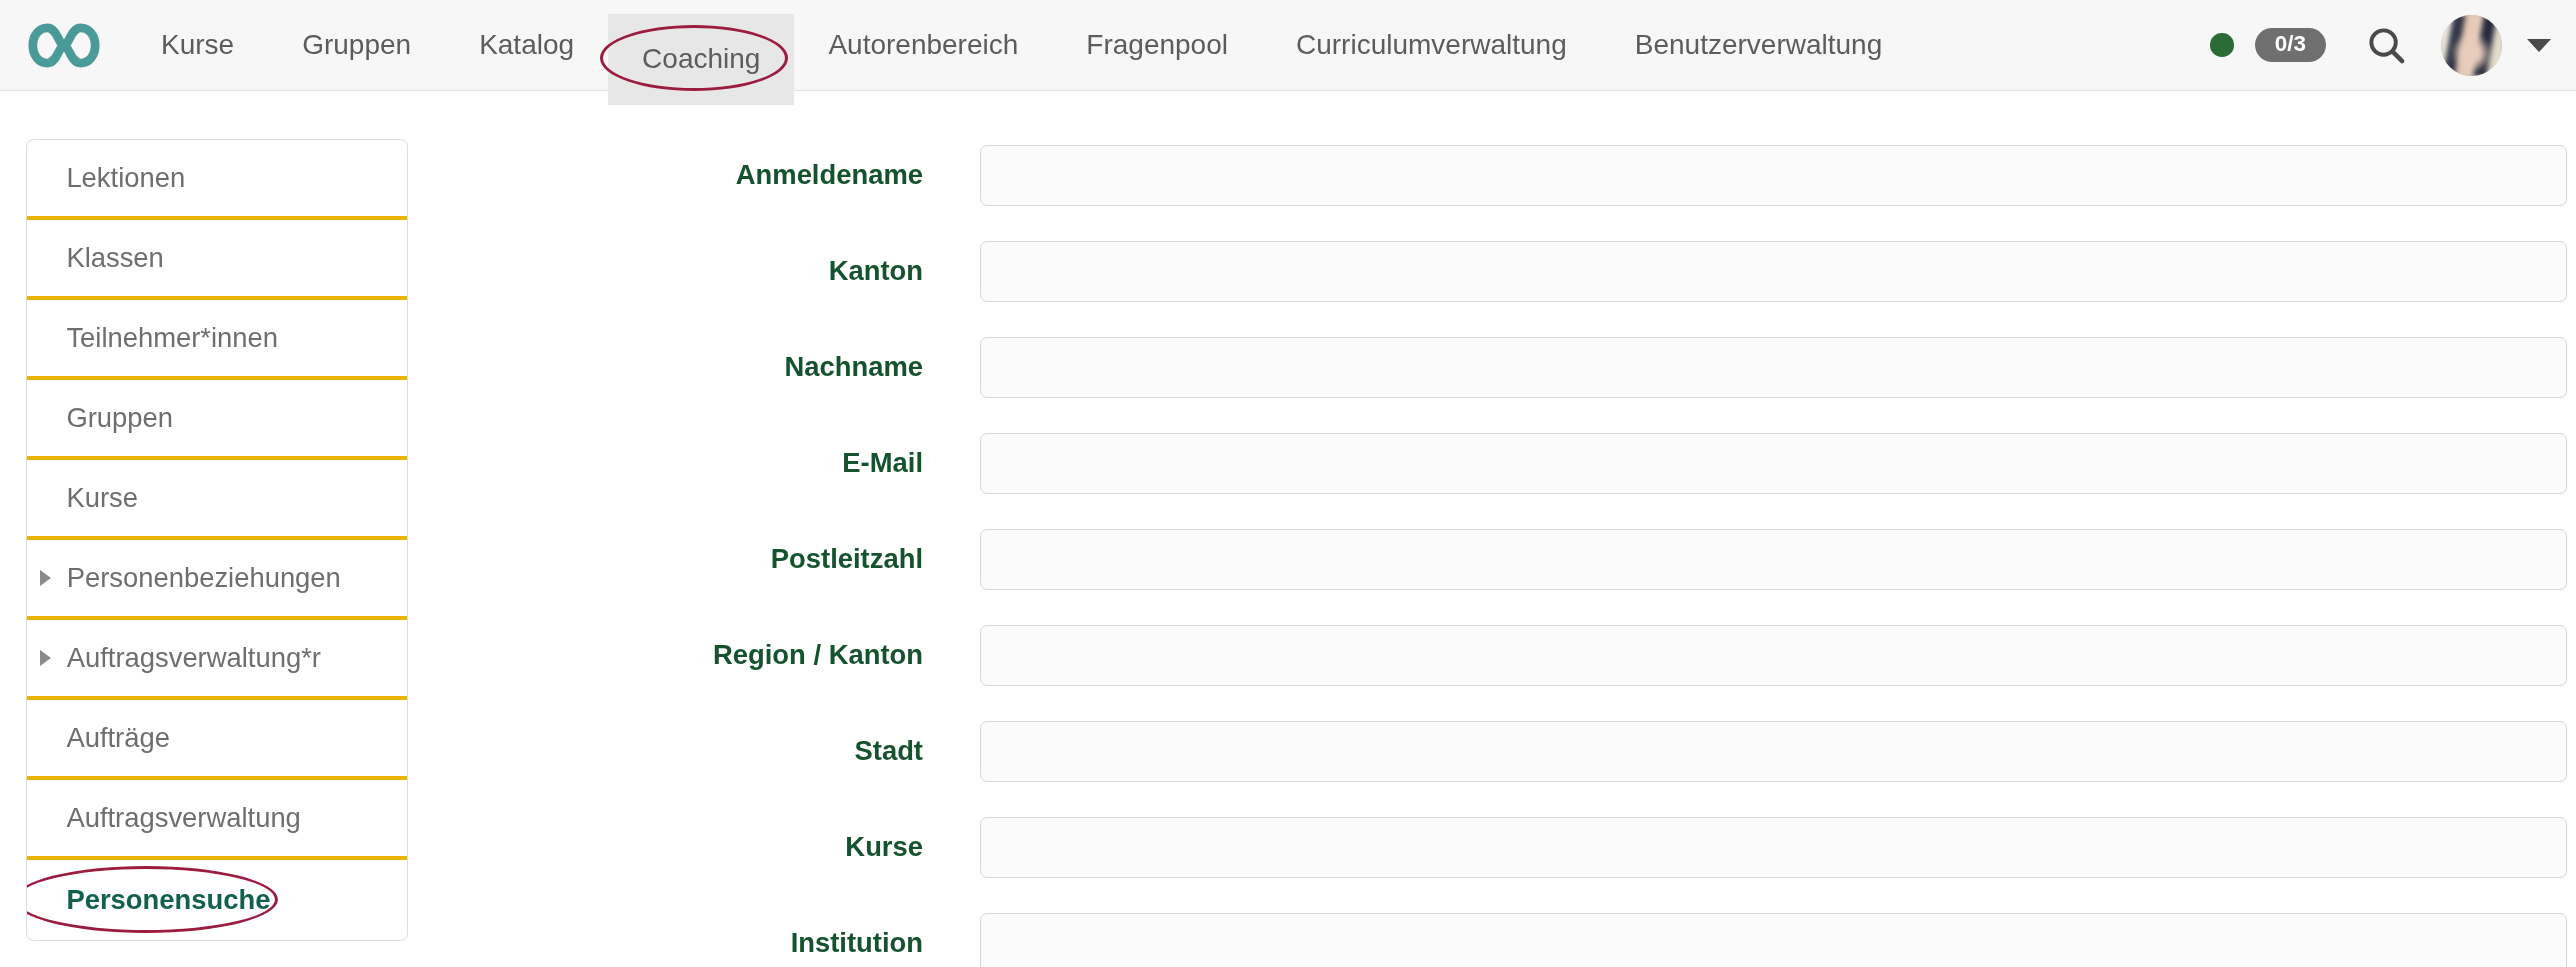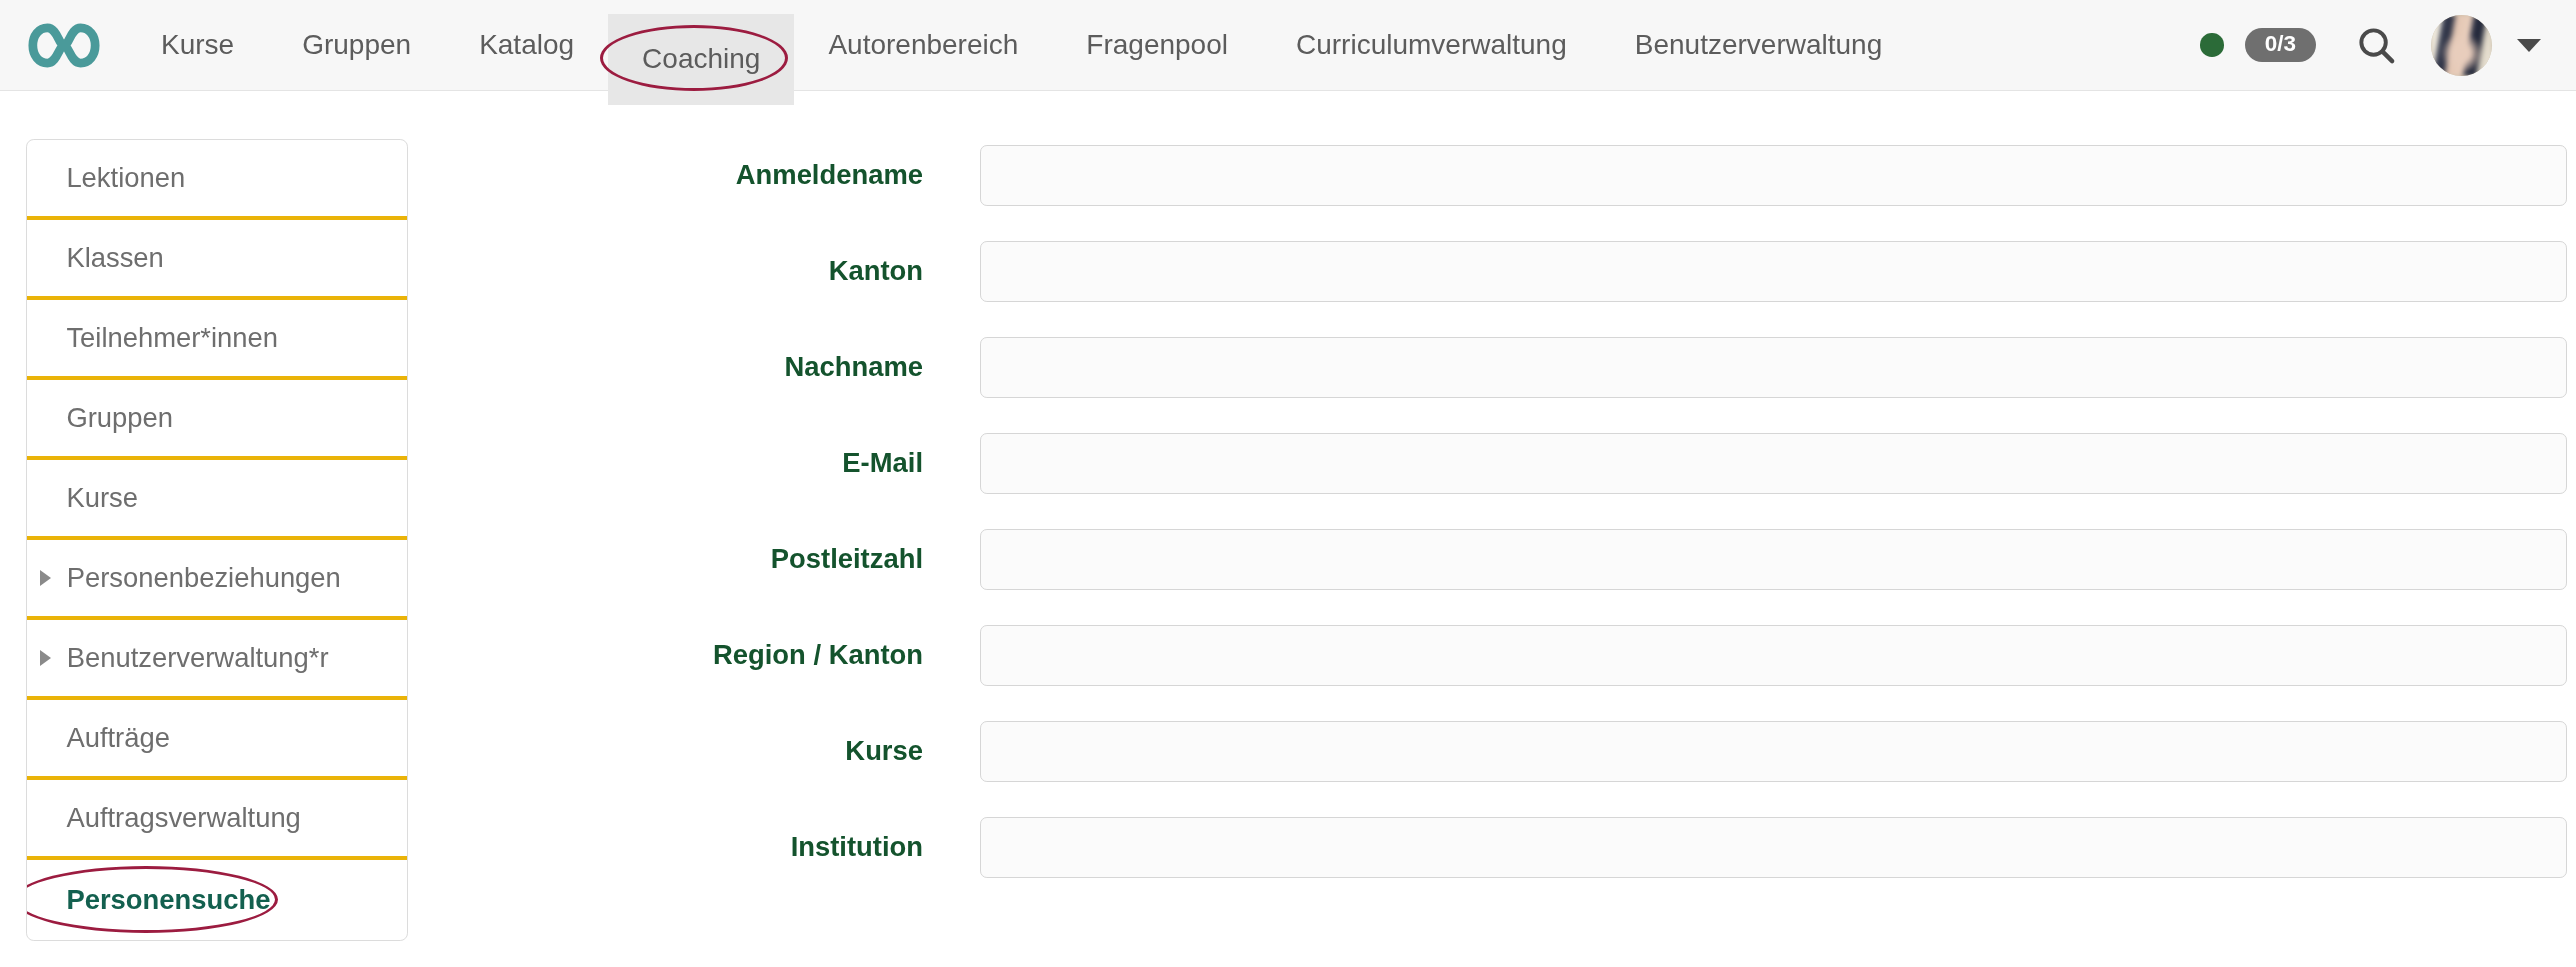--- a/index.html
+++ b/index.html
@@ -48,21 +48,21 @@
     left: -7.8px; top: 11.8px;
     width: 188px; height: 66px;
     border: 3.9px solid #9c1c40;
     border-radius: 50%;
     pointer-events: none;
   }
 
   #header-right {
     display: flex; align-items: center;
     flex: 0 0 auto;
-    padding-right: 35px;
+    padding-right: 25px;
     gap: 0;
   }
   #status-dot {
     width: 23.5px; height: 23.5px; border-radius: 50%;
     background: #2b6b38;
     margin-right: 21.5px;
   }
   #count-badge {
     background: #6f6f6f;
     color: #ffffff;
@@ -260,21 +260,21 @@
   </div>
   <div class="side-item">
     <span>Kurse</span>
   </div>
   <div class="side-item">
     <span class="tri"></span>
     <span>Personenbeziehungen</span>
   </div>
   <div class="side-item">
     <span class="tri"></span>
-    <span>Benutzerverwaltung*r</span>
+    <span>Auftragsverwaltung*r</span>
   </div>
   <div class="side-item">
     <span>Aufträge</span>
   </div>
   <div class="side-item">
     <span>Auftragsverwaltung</span>
   </div>
   <div class="side-item active">
     <span>Personensuche</span>
     <div id="personensuche-annotation"></div>
@@ -300,20 +300,24 @@
   </div>
   <div class="form-row">
     <div class="form-label">Postleitzahl</div>
     <input class="form-input" type="text" placeholder="" style="">
   </div>
   <div class="form-row">
     <div class="form-label">Region / Kanton</div>
     <input class="form-input" type="text" placeholder="" style="">
   </div>
   <div class="form-row">
+    <div class="form-label">Stadt</div>
+    <input class="form-input" type="text" placeholder="" style="">
+  </div>
+  <div class="form-row">
     <div class="form-label">Kurse</div>
     <input class="form-input" type="text" placeholder="" style="">
   </div>
   <div class="form-row">
     <div class="form-label">Institution</div>
     <input class="form-input" type="text" placeholder="" style="">
   </div>
 </div>
 
 

